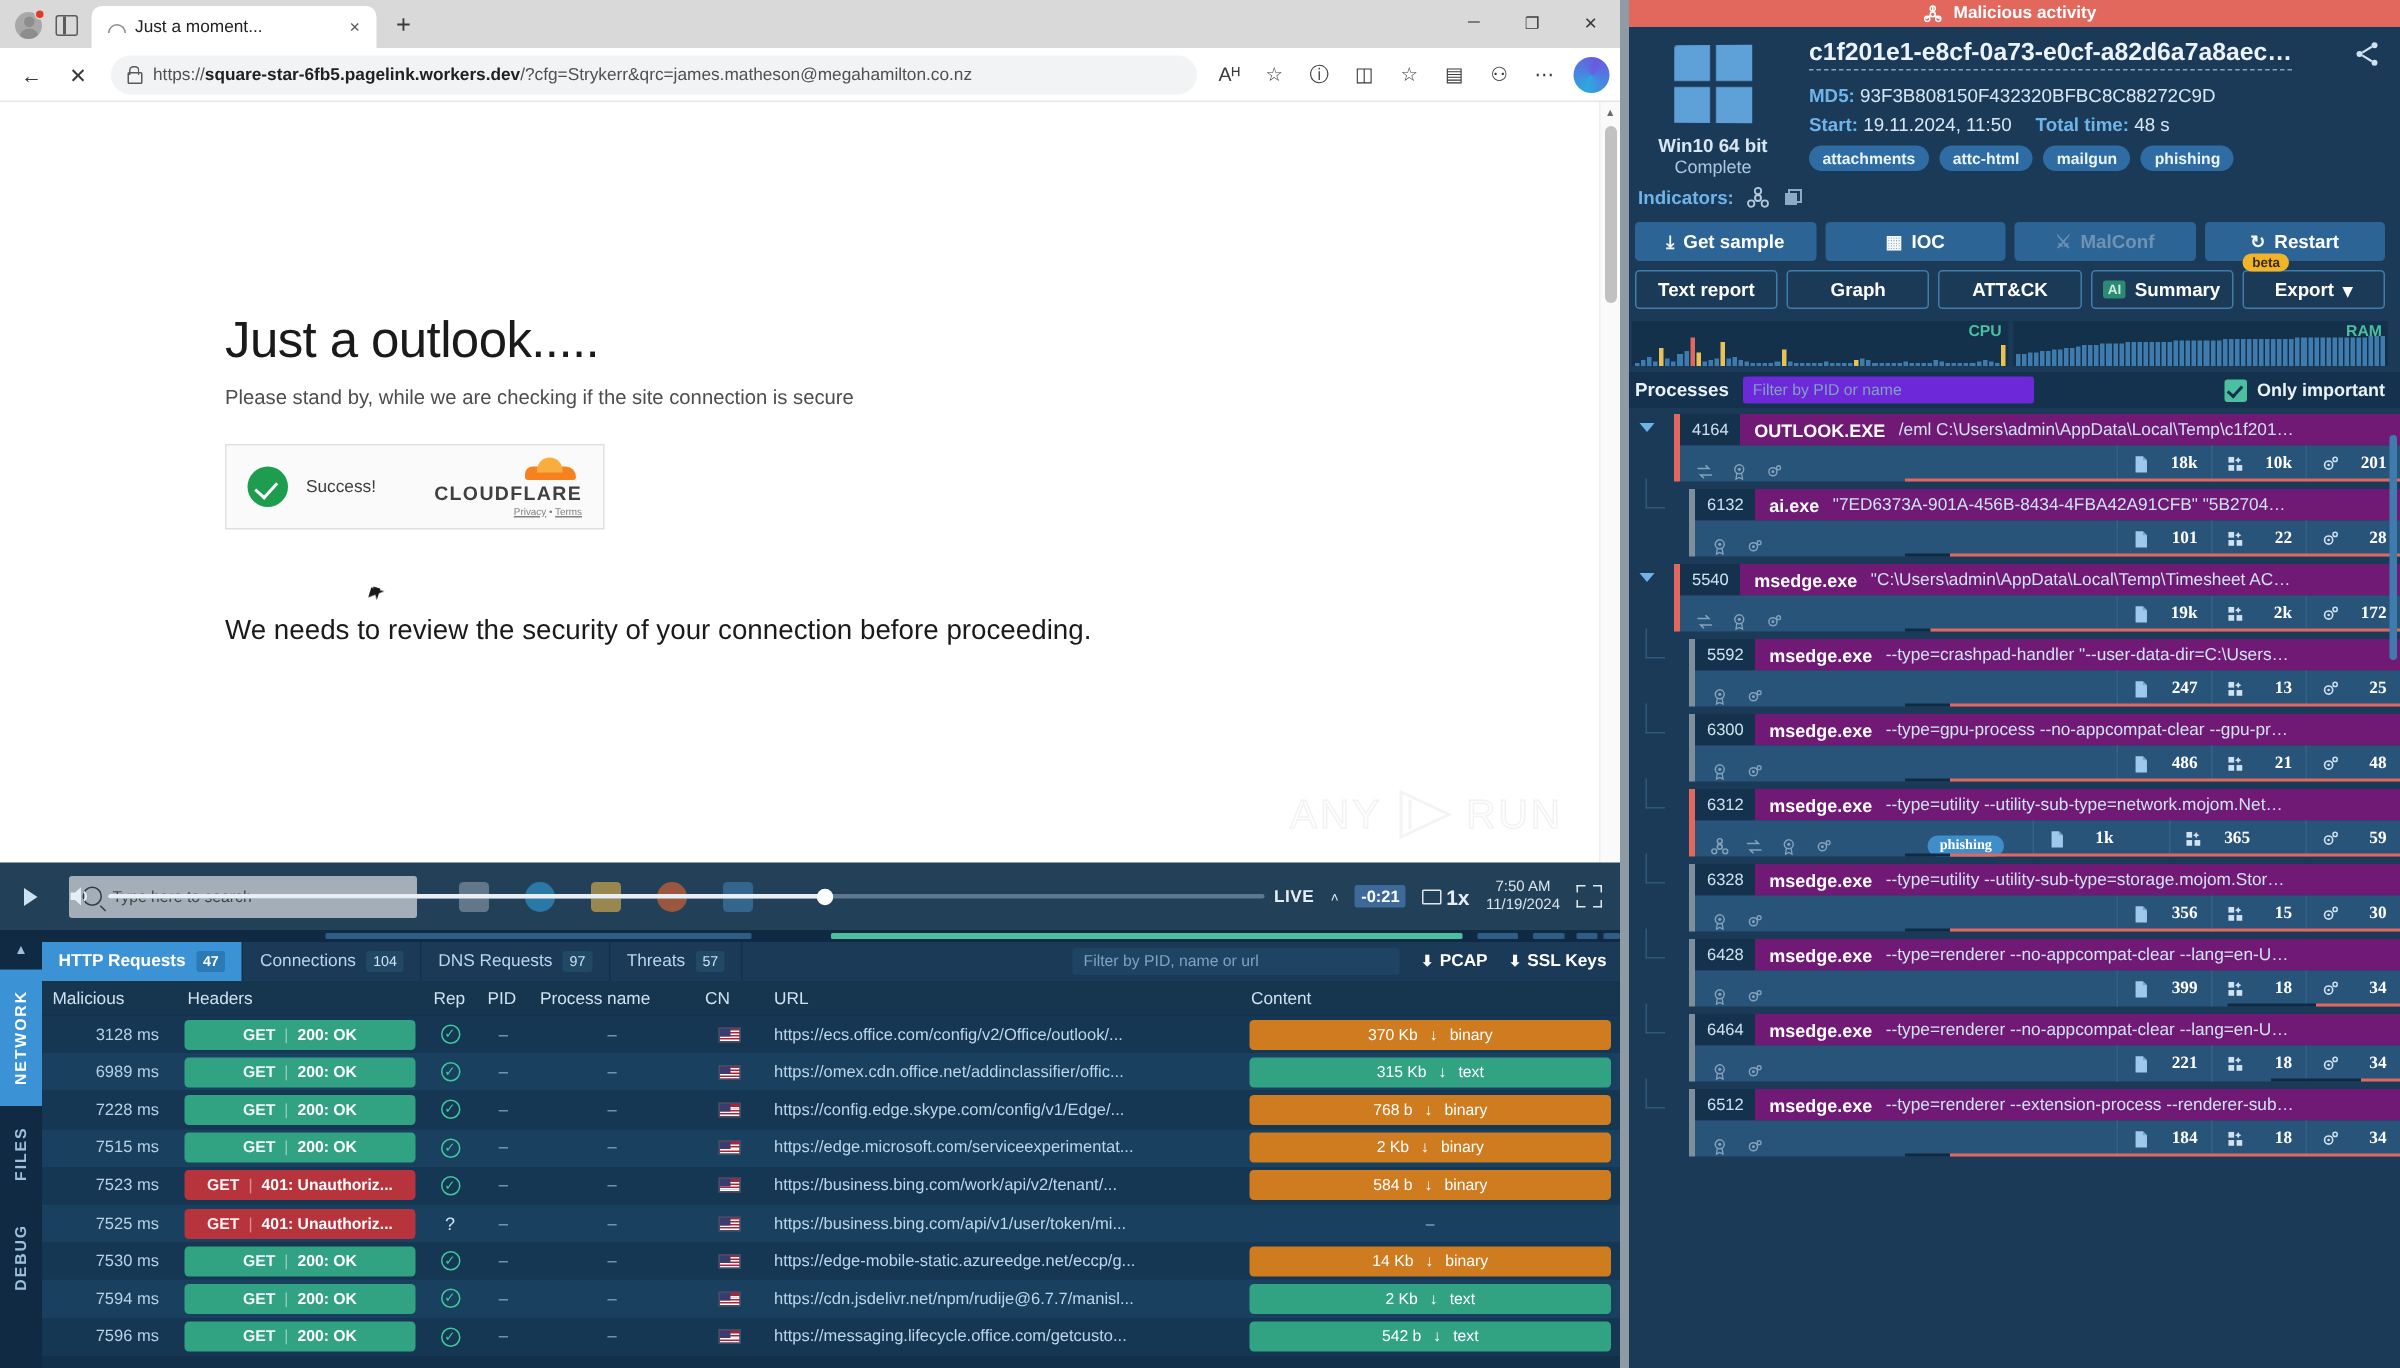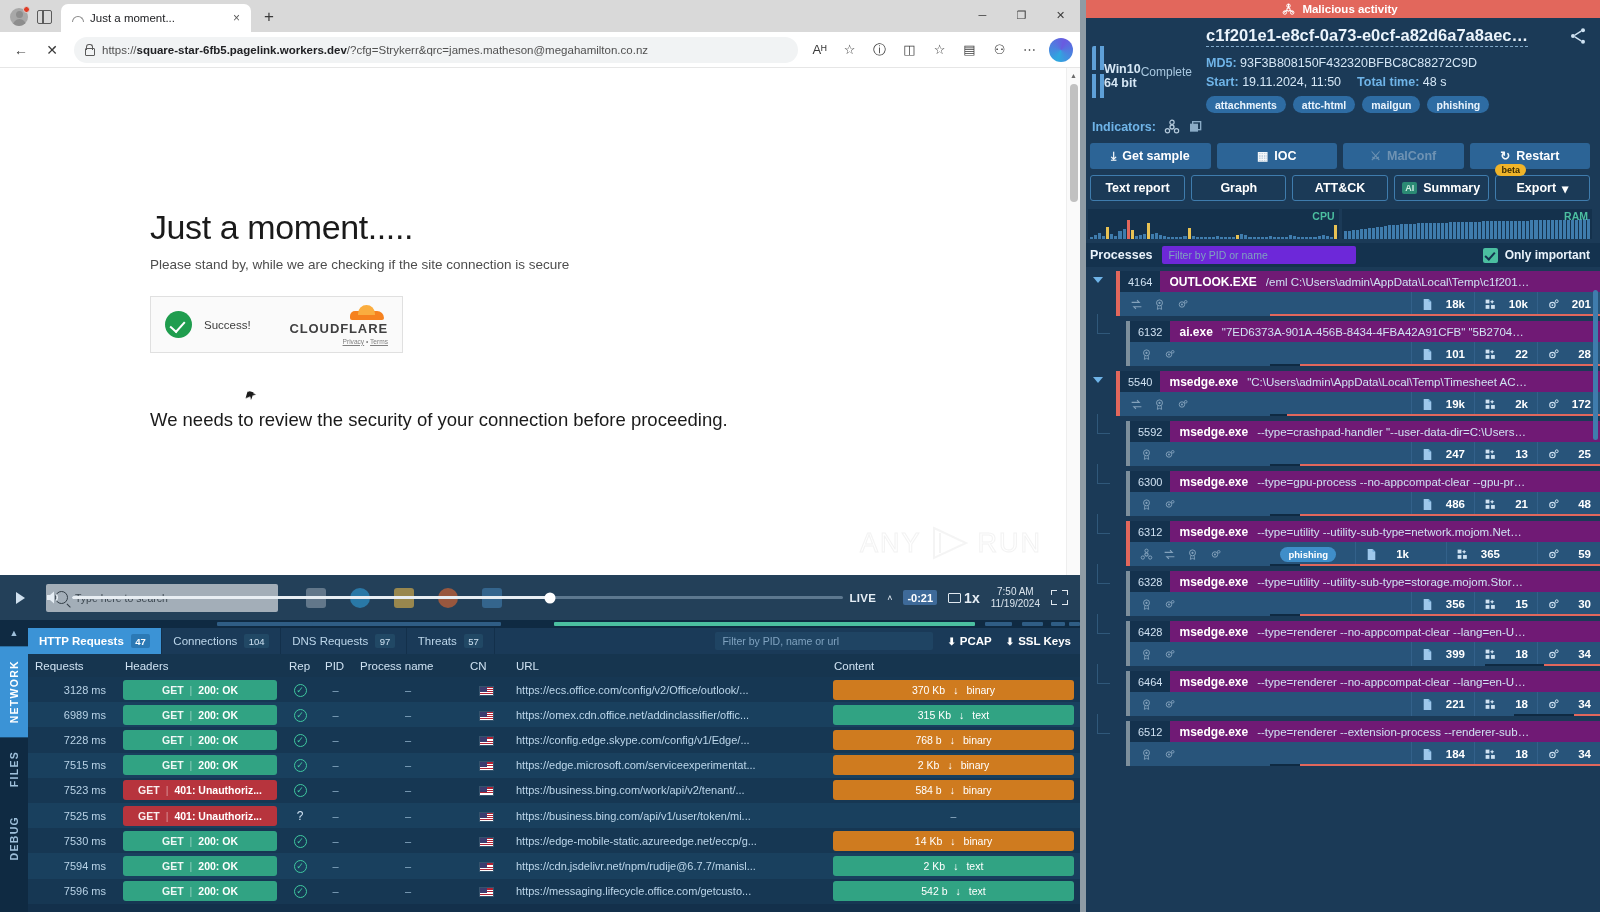--- a/index.html
+++ b/index.html
@@ -195,21 +195,21 @@
   .badge-content.text { background: #31a383; }
   .badge-content.none { background: transparent; color: #9db9cf; }
 
   
   .right { width: 520px; height: 912px; background: #1b3a57; display: flex; flex-direction: column;
            position: relative; }
   .mal-bar { height: 18px; background: #e2675c; display: flex; align-items: center; justify-content: center;
              gap: 7px; color: #fff; font-size: 11.5px; font-weight: 700; }
   .bio { width: 13px; height: 13px; }
   .summary-area { padding: 8px 12px 0 12px; display: flex; gap: 14px; }
-  .os-block { width: 100px; display: flex; flex-direction: row; align-items: center; padding-top: 4px;}
+  .os-block { width: 100px; display: flex; flex-direction: column; align-items: center; padding-top: 4px;}
   .win-logo { width: 52px; height: 52px; display: grid; grid-template-columns: 1fr 1fr;
               grid-template-rows: 1fr 1fr; gap: 4px; transform: perspective(150px) rotateY(-2deg);}
   .win-logo i { background: #5ea0d8; }
   .win-logo i:nth-child(1){border-radius:2px 0 0 0;}
   .os-name { margin-top: 8px; font-size: 12.5px; font-weight: 700; color: #d6e7f5; }
   .os-state { font-size: 12px; color: #a9c8e0; }
   .info-block { flex: 1; min-width: 0; }
   .task-title { font-size: 16.5px; font-weight: 700; color: #eaf3fb; border-bottom: 1.6px dashed #7fa8c9;
                 display: inline-block; padding-bottom: 1px; max-width: 360px; overflow: hidden;
                 white-space: nowrap; text-overflow: ellipsis; cursor:pointer;}
@@ -262,22 +262,22 @@
                    border-left: 1px solid #30587a; border-bottom: 1px solid #30587a; }
   .pcard { flex: 1; min-width: 0; border-left: 4px solid #7d8f9c; }
   .pcard.danger { border-left-color: #e2675c; }
   .pcard.neutral { border-left-color: #7d8f9c; }
   .pc-top { height: 21px; background: #701a75; display: flex; align-items: center; gap: 9px; }
   .pc-pid { background: #14324e; color: #cfe2f2; font-size: 11px; align-self: stretch;
             display: flex; align-items: center; padding: 0 8px; font-weight: 400;}
   .pc-name { font-size: 12px; font-weight: 700; color: #fff; flex: none; }
   .pc-cmd { font-size: 11.5px; color: #cfe2f2; white-space: nowrap; overflow: hidden;
             text-overflow: ellipsis; min-width: 0; padding-right: 8px; }
-  .pc-bot { height: 24px; background: #28547a; display: flex; align-items: center; gap: 10px;
-            padding-left: 10px; position: relative; }
+  .pc-bot { height: 24px; background: #28547a; display: flex; align-items: flex-end; gap: 10px;
+            padding-left: 10px; position: relative; font-family: Liberation Serif, serif; }
   .pc-ico { width: 13px; height: 13px; opacity: .55; }
   .pc-tag { background: #3f8ec9; color: #fff; font-size: 9.5px; font-weight: 700; border-radius: 8px;
             padding: 2px 8px; margin-left: auto; }
   .pc-stats { margin-left: auto; display: flex; align-items: center; height: 100%; }
   .pc-stats.has-tag{margin-left:9px;gap:28px;}
   .stat { display: flex; align-items: center; gap: 7px; padding: 0 9px; height: 100%;
           border-left: 1px solid #33618a; }
   .stat .n { font-size: 11.5px; font-weight: 700; color: #fff; min-width: 24px; text-align: right;}
   .stat .si { width: 13px; height: 13px; }
   .bar-under { position: absolute; bottom: 0; height: 2.5px; }
@@ -331,21 +331,21 @@
         <div class="toolbar-ic">☆</div>
         <div class="toolbar-ic">▤</div>
         <div class="toolbar-ic">⚇</div>
         <div class="toolbar-ic">⋯</div>
         <div class="copilot"></div>
       </div>
     </div>
 
     <div class="page">
       <div class="content">
-        <h1 class="hero">Just a moment.....</h1>
+        <h1 class="hero">Just a outlook.....</h1>
         <div class="sub">Please stand by, while we are checking if the site connection is secure</div>
 
         <div class="turnstile">
           <div class="ts-left">
             <div class="ts-check"></div>
             <div class="ts-label">Success!</div>
           </div>
           <div class="cf-logo">
             <div class="cf-cloud"></div>
             <div class="cf-word">CLOUDFLARE</div>
@@ -469,21 +469,21 @@
                 <span class="dl-ar">⬇</span>
                 <span>PCAP</span>
               </div>
               <div class="dlbtn">
                 <span class="dl-ar">⬇</span>
                 <span>SSL Keys</span>
               </div>
             </div>
           </div>
         <div class="thead" id="net-thead">
-            <div>Requests</div>
+            <div>Malicious</div>
             <div>Headers</div>
             <div>Rep</div>
             <div>PID</div>
             <div>Process name</div>
             <div>CN</div>
             <div>URL</div>
             <div>Content</div>
           </div>
         <div class="tbody" id="net-tbody">
             <div class="trow">

